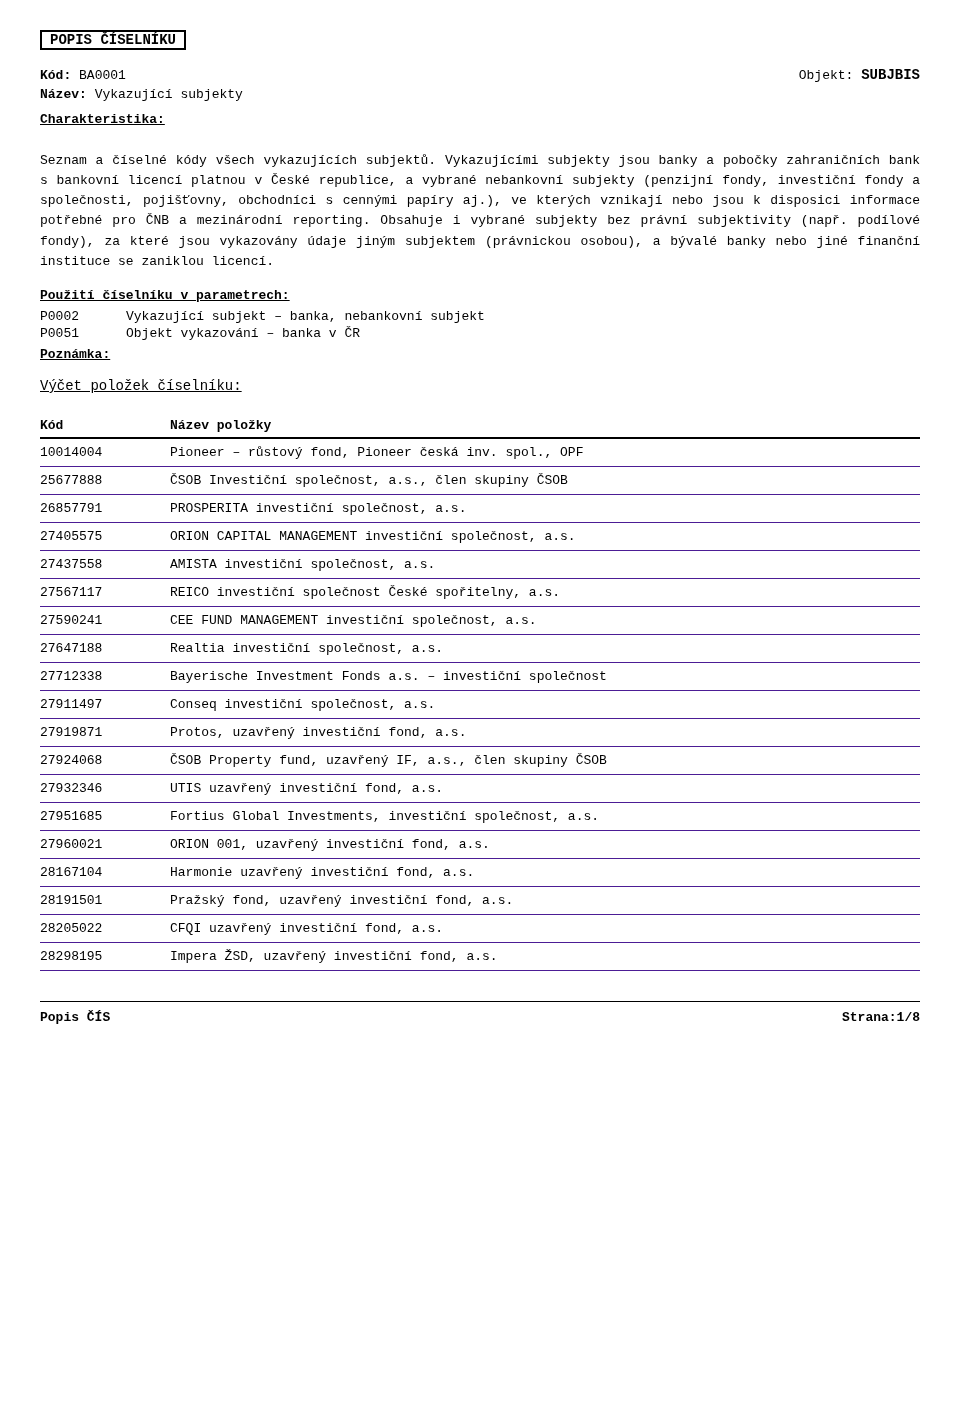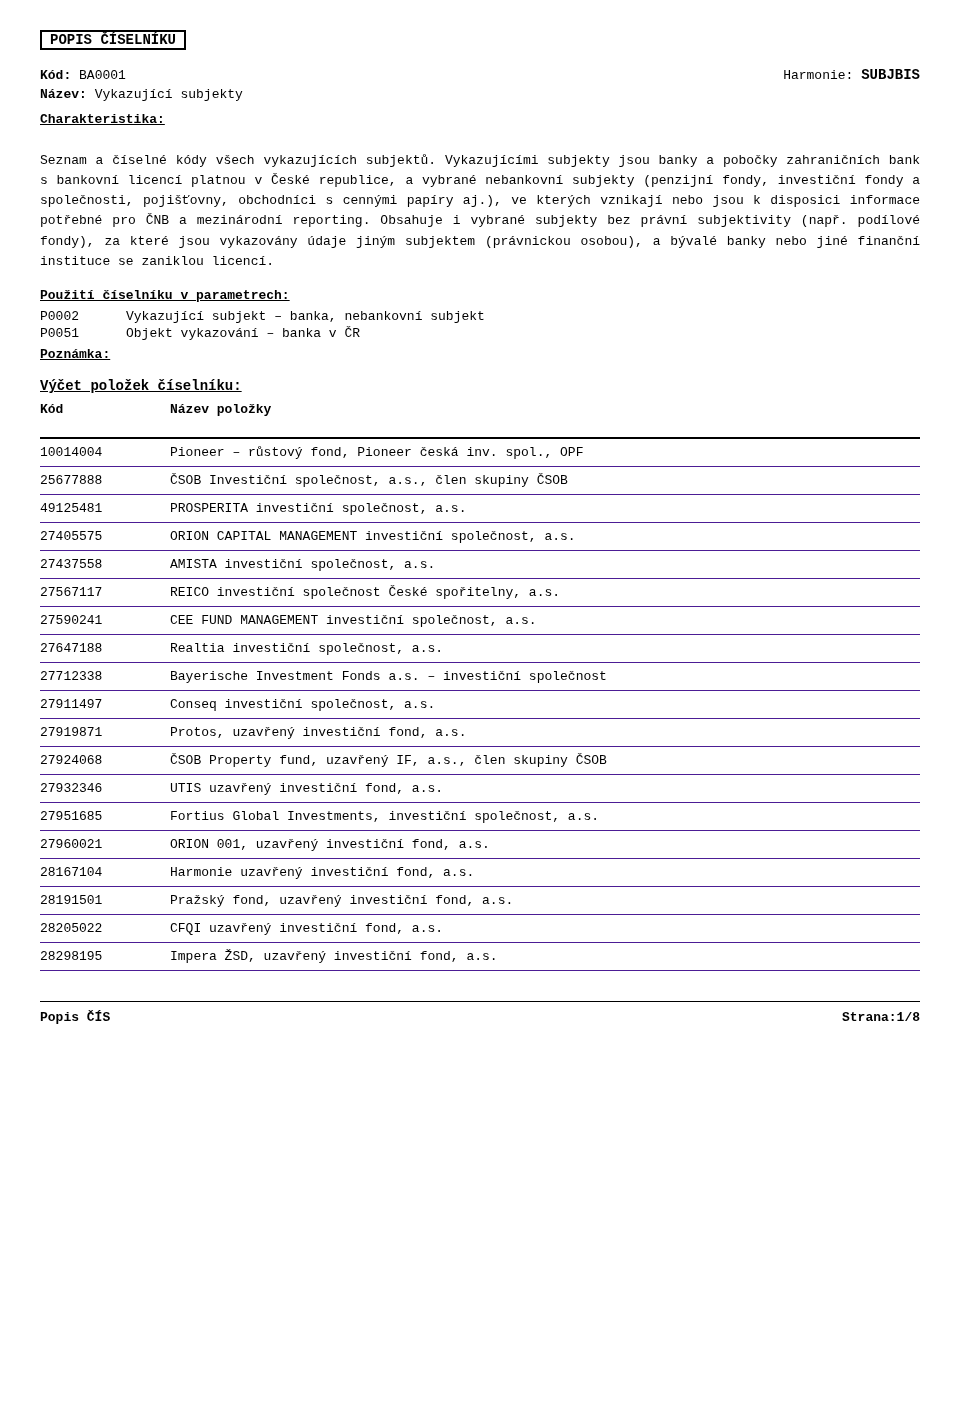--- a/index.html
+++ b/index.html
@@ -63,33 +63,33 @@
       width: 80px;
       flex-shrink: 0;
     }
     .poznamka-header {
       font-weight: bold;
       text-decoration: underline;
       margin-top: 6px;
       margin-bottom: 16px;
     }
     .vycet-header {
-      font-weight: bold;
-      text-decoration: underline;
-      margin-bottom: 4px;
+      font-weight: normal;
+      text-decoration: underline;
+      margin-bottom: 20px;
       font-size: 14px;
     }
     .items-table {
       width: 100%;
       border-collapse: collapse;
     }
     .items-table .col-header {
       border-bottom: 2px solid #000;
       font-weight: bold;
-      padding: 4px 8px 20px 0;
+      padding: 4px 8px 4px 0;
       text-align: left;
     }
     .items-table .col-header-kod {
       width: 130px;
     }
     .items-table tr.data-row td {
       padding: 6px 8px 6px 0;
       vertical-align: top;
       border-bottom: 1px solid #4c1d95;
     }
@@ -112,21 +112,21 @@
   <div class="title-box">POPIS ČÍSELNÍKU</div>
   <div></div>
 </div>
 
 <div style="display:flex; justify-content:space-between; align-items:baseline;gap:16px;">
   <div class="kod-line">
     <span class="label">Kód:</span>
     <span>BA0001</span>
   </div>
   <div>
-    <span class="label">Harmonie:</span>
+    <span class="label">Objekt:</span>
     <span> </span>
     <span class="akronym">SUBJBIS</span>
   </div>
 </div>
 
 <div class="nazev-line">
   <span class="label">Název:</span>
   <span> </span>
   <span>Vykazující subjekty</span>
 </div>
@@ -160,21 +160,21 @@
   <tbody id="items-tbody">
   <tr class="data-row">
         <td class="kod-cell">10014004</td>
         <td>Pioneer – růstový fond, Pioneer česká inv. spol., OPF</td>
       </tr>
       <tr class="data-row">
         <td class="kod-cell">25677888</td>
         <td>ČSOB Investiční společnost, a.s., člen skupiny ČSOB</td>
       </tr>
       <tr class="data-row">
-        <td class="kod-cell">49125481</td>
+        <td class="kod-cell">26857791</td>
         <td>PROSPERITA investiční společnost, a.s.</td>
       </tr>
       <tr class="data-row">
         <td class="kod-cell">27405575</td>
         <td>ORION CAPITAL MANAGEMENT investiční společnost, a.s.</td>
       </tr>
       <tr class="data-row">
         <td class="kod-cell">27437558</td>
         <td>AMISTA investiční společnost, a.s.</td>
       </tr>

